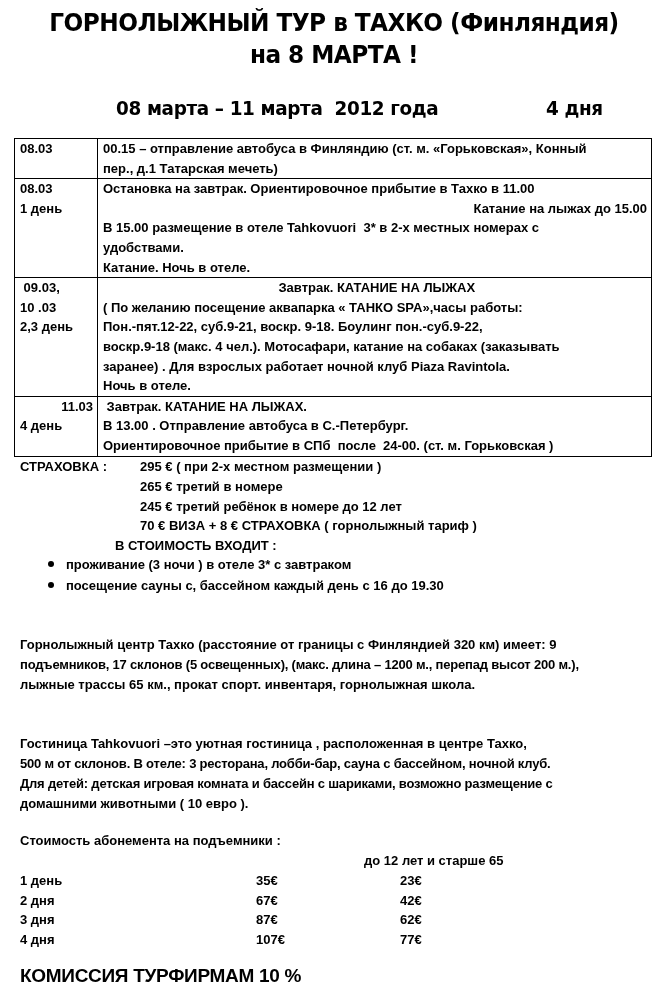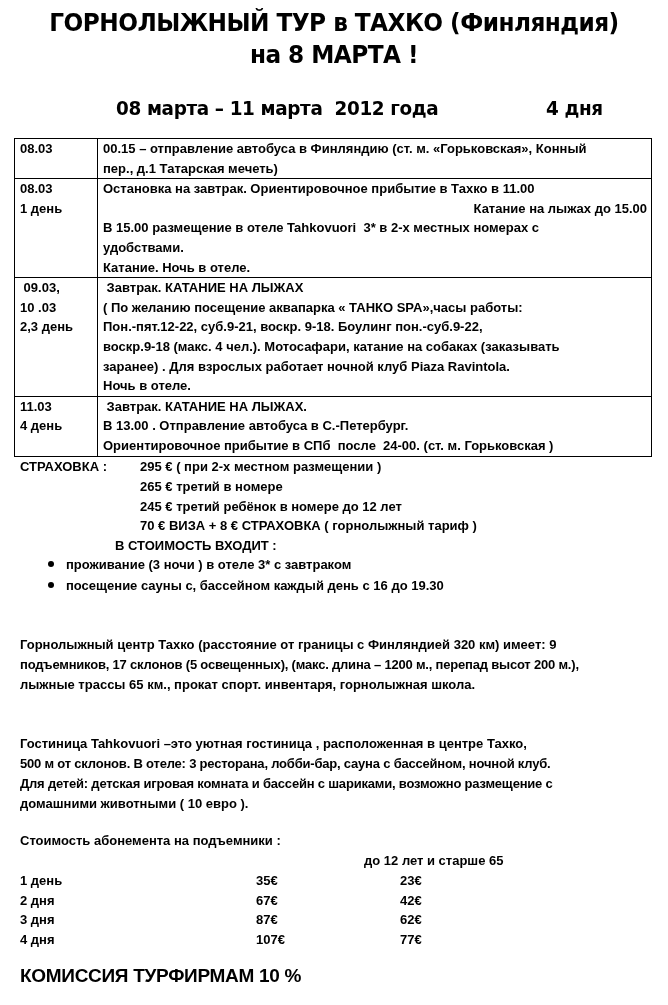--- a/index.html
+++ b/index.html
@@ -78,31 +78,31 @@
           <span class="sline" style="white-space: pre;">Катание. Ночь в отеле.</span>
         </td>
       </tr>
       <tr>
         <td class="c1">
           <span class="sline" style="white-space: pre;"> 09.03,</span>
           <span class="sline" style="white-space: pre;">10 .03</span>
           <span class="sline" style="white-space: pre;">2,3 день</span>
         </td>
         <td>
-          <span class="sline" style="white-space: pre;"> Завтрак. КАТАНИЕ НА ЛЫЖАХ</span>
+          <span class="sline" style="white-space: pre; text-align: center;"> Завтрак. КАТАНИЕ НА ЛЫЖАХ</span>
           <span class="sline" style="white-space: pre;">( По желанию посещение аквапарка « ТАНКО SPA»,часы работы:</span>
           <span class="sline" style="white-space: pre;">Пон.-пят.12-22, суб.9-21, воскр. 9-18. Боулинг пон.-суб.9-22,</span>
           <span class="sline" style="white-space: pre;">воскр.9-18 (макс. 4 чел.). Мотосафари, катание на собаках (заказывать</span>
           <span class="sline" style="white-space: pre;">заранее) . Для взрослых работает ночной клуб Piaza Ravintola.</span>
           <span class="sline" style="white-space: pre;">Ночь в отеле.</span>
         </td>
       </tr>
       <tr>
         <td class="c1">
-          <span class="sline" style="white-space: pre;">11.03</span>
+          <span class="sline" style="white-space: pre; text-align: right;">11.03</span>
           <span class="sline" style="white-space: pre;">4 день</span>
         </td>
         <td>
           <span class="sline" style="white-space: pre;"> Завтрак. КАТАНИЕ НА ЛЫЖАХ.</span>
           <span class="sline" style="white-space: pre;">В 13.00 . Отправление автобуса в С.-Петербург.</span>
           <span class="sline" style="white-space: pre;">Ориентировочное прибытие в СПб  после  24-00. (ст. м. Горьковская )</span>
         </td>
       </tr>
     </tbody>
 </table>

